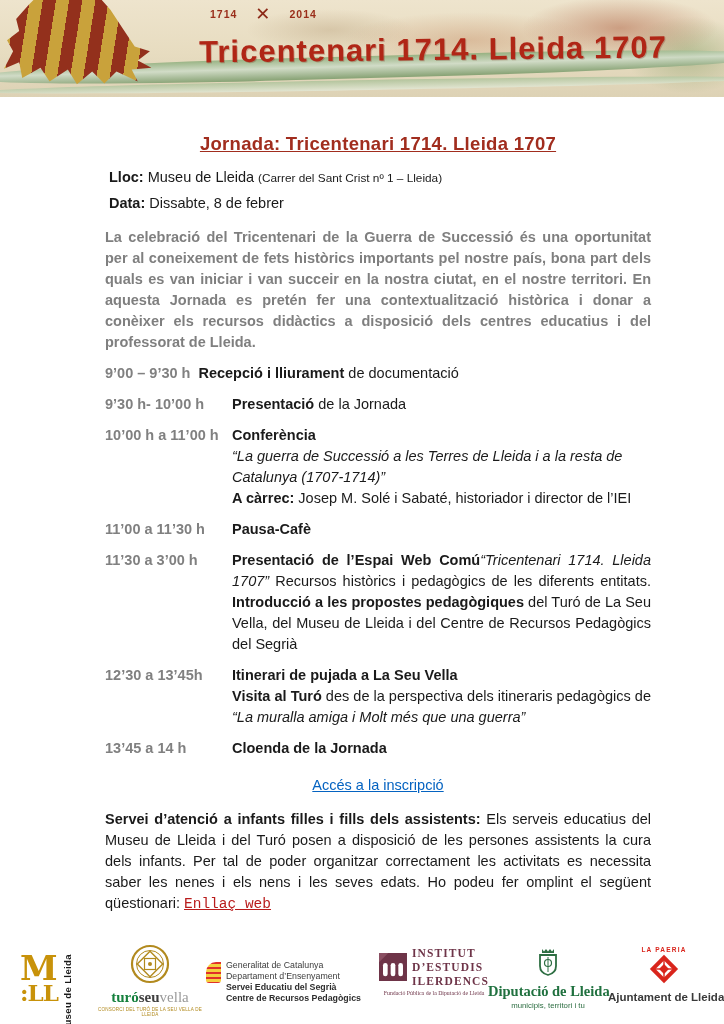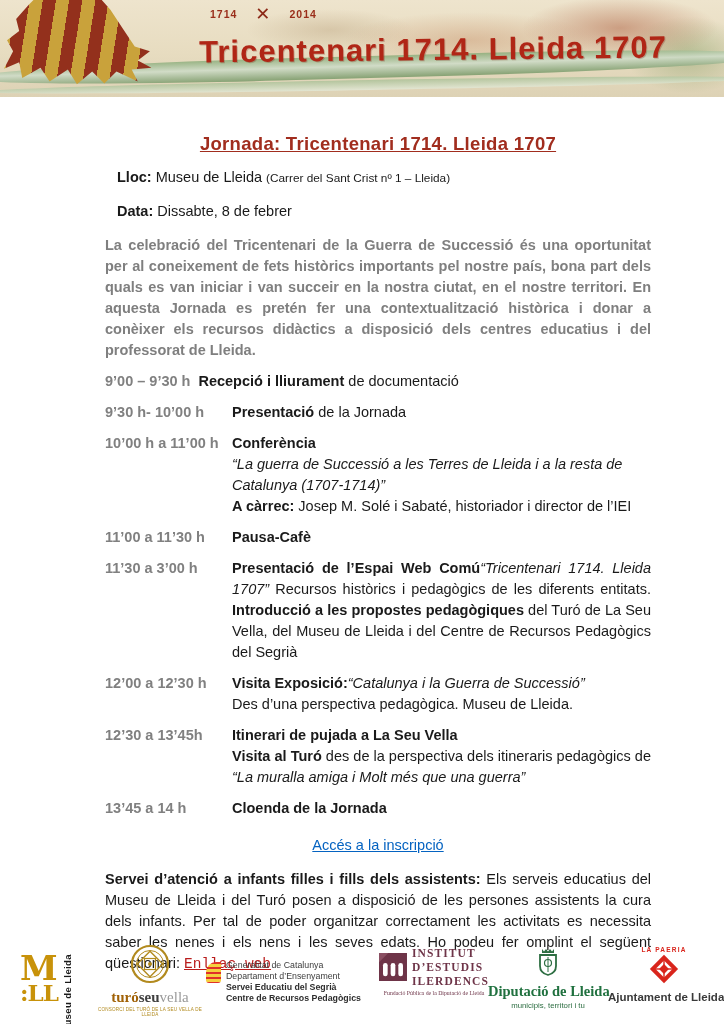--- a/index.html
+++ b/index.html
@@ -28,21 +28,21 @@
   .years{position:absolute;left:210px;top:5px;color:#9a2e1a;font-weight:bold;
     font-size:10.5px;letter-spacing:1px;display:flex;align-items:center;gap:18px;}
   .years .x{font-size:18px;font-weight:normal;line-height:1;color:#8c2a18;}
   .banner-title{position:absolute;left:150px;right:8px;top:32px;text-align:center;
     font-size:31px;font-weight:bold;color:#b02616;letter-spacing:1px;
     transform:rotate(-.6deg);text-shadow:1px 1px 0 rgba(120,25,10,.25);white-space:nowrap;}
   
   .content{position:absolute;left:105px;top:133px;width:546px;font-size:14.5px;line-height:21px;}
   .doc-title{text-align:center;color:#a12d1e;font-weight:bold;font-size:18.5px;
     letter-spacing:.3px;margin:0 0 12px 0;line-height:22px;text-decoration:underline;}
-  .meta{margin:12px;}
+  .meta{margin:4px;}
   .meta .small{font-size:11.8px;}
   .b{font-weight:bold;}
   .i{font-style:italic;}
   .intro{margin:13px 0 0 0;color:#7f7f7f;font-weight:bold;text-align:justify;}
   .schedule{margin-top:9px;}
   .srow{display:flex;margin-top:10px;}
   .stime{flex:0 0 127px;color:#808080;font-weight:bold;}
   .srow.first .stime{flex:0 0 auto;margin-right:8px;}
   .sbody{flex:1;}
   .sbody p{margin:0;}
@@ -55,21 +55,21 @@
   .footer{position:absolute;left:0;top:938px;width:724px;height:86px;}
   .logo{position:absolute;}
   #logo-museu{left:20px;top:16px;display:flex;align-items:stretch;gap:4px;}
   .mll-marks{color:#c8920a;font-family:"DejaVu Serif",serif;font-weight:bold;line-height:.85;}
   .mll-m{font-size:34px;}
   .mll-ll{font-size:23px;letter-spacing:-1px;}
   .mll-vert{writing-mode:vertical-rl;transform:rotate(180deg);font-size:9.5px;
     font-weight:bold;color:#1a1a1a;letter-spacing:.4px;text-align:center;}
   #logo-turo{left:92px;top:6px;width:116px;text-align:center;}
   .turo-name{font-family:"Liberation Serif",serif;font-size:15px;margin-top:1px;}
-  .turo-name .p1{color:#a16207;font-weight:bold;}
+  .turo-name .p1{color:#15803d;font-weight:bold;}
   .turo-name .p2{color:#3f3f3f;font-weight:bold;}
   .turo-name .p3{color:#9a9a9a;}
   .turo-caption{font-size:4.6px;color:#b28a1e;letter-spacing:.2px;margin-top:1px;}
   #logo-gencat{left:206px;top:22px;display:flex;gap:5px;align-items:flex-start;}
   .senyera{width:15px;height:21px;flex:none;margin-top:2px;border-radius:10px 0 3px 3px;
     background:repeating-linear-gradient(180deg,#e0312a 0 2.5px,#f5cf3d 2.5px 5px);}
   .gencat-text{font-size:8.8px;line-height:11px;color:#3c3c3c;white-space:nowrap;}
   .gencat-text .bold{font-weight:bold;color:#2e2e2e;}
   #logo-iei{left:379px;top:8px;width:110px;}
   .iei-top{display:flex;gap:5px;align-items:center;}
@@ -141,27 +141,20 @@
         </div>
     </div>
 
     <div class="srow">
       <span class="stime">11’30 a 3’00 h</span>
       <div class="sbody">
         <p class="just"><span class="b">Presentació de l’Espai Web Comú</span><span class="i">“Tricentenari 1714. Lleida 1707”</span><span> Recursos històrics i pedagògics de les diferents entitats. </span><span class="b">Introducció a les propostes pedagògiques</span><span> del Turó de La Seu Vella, del Museu de Lleida i del Centre de Recursos Pedagògics del Segrià</span></p>
       </div>
     </div>
 
-    <div class="srow">
-      <span class="stime">12’00 a 12’30 h</span>
-      <div class="sbody">
-        <p><span class="b">Visita Exposició:</span><span class="i">“Catalunya i la Guerra de Successió”</span></p>
-        <p><span>Des d’una perspectiva pedagògica. Museu de Lleida.</span></p>
-      </div>
-    </div>
 
     <div class="srow">
       <span class="stime">12’30 a 13’45h</span>
       <div class="sbody">
         <p><span class="b">Itinerari de pujada a La Seu Vella</span></p>
         <p class="just"><span class="b">Visita al Turó</span><span> des de la perspectiva dels itineraris pedagògics de </span><span class="i">“La muralla amiga i Molt més que una guerra”</span></p>
       </div>
     </div>
 
     <div class="srow">

